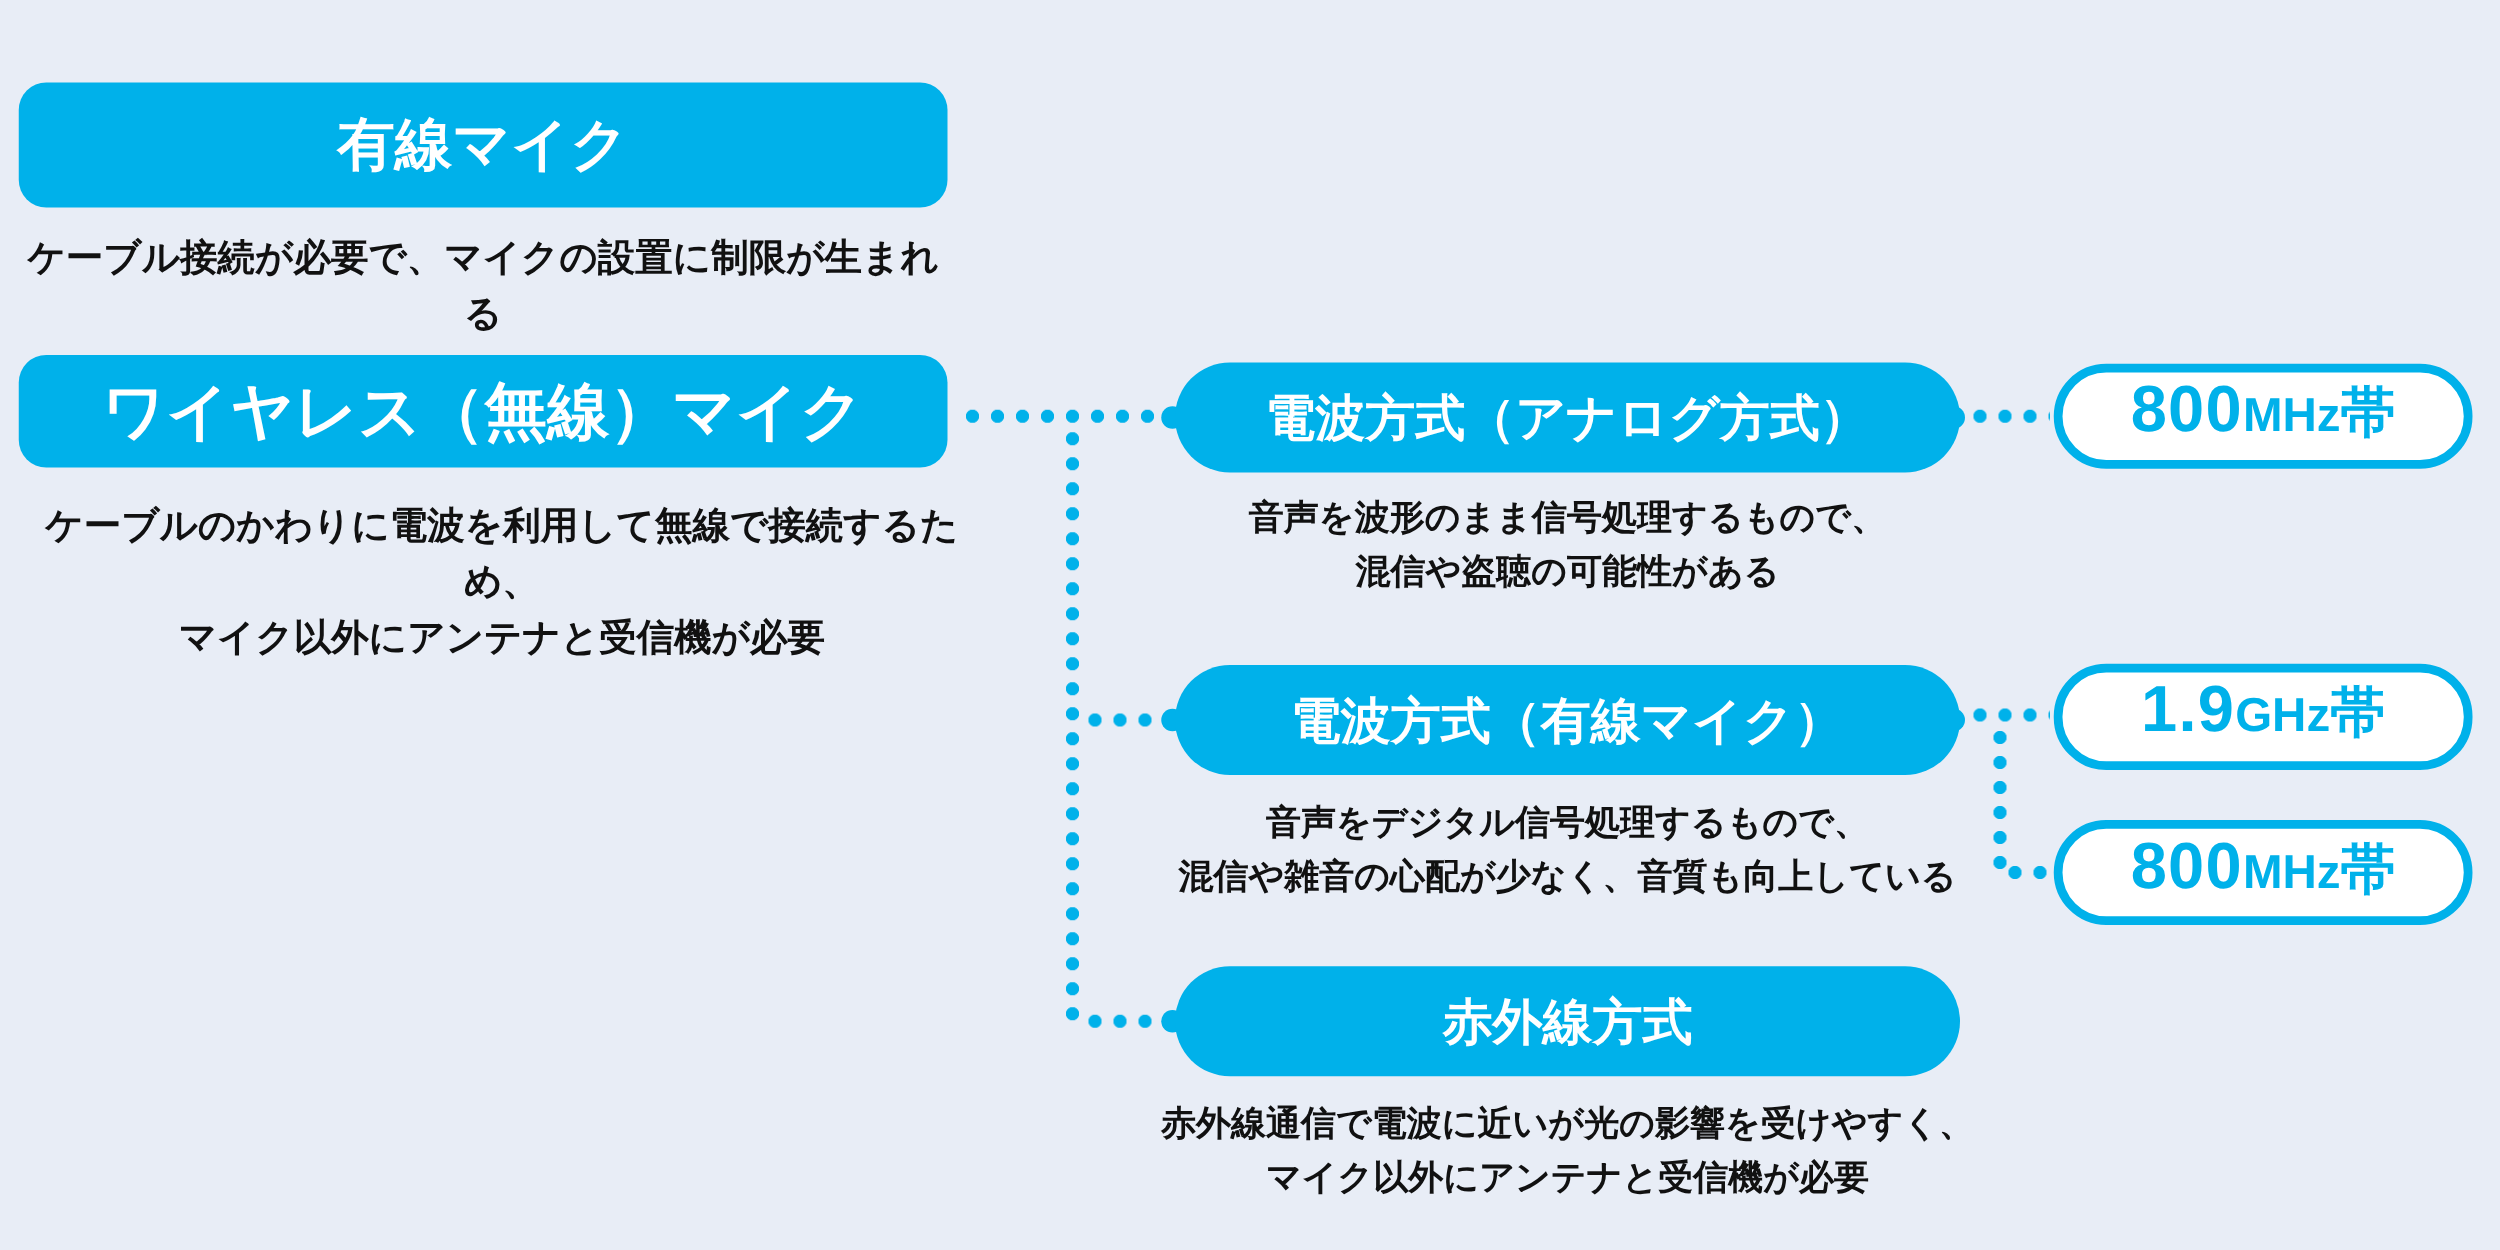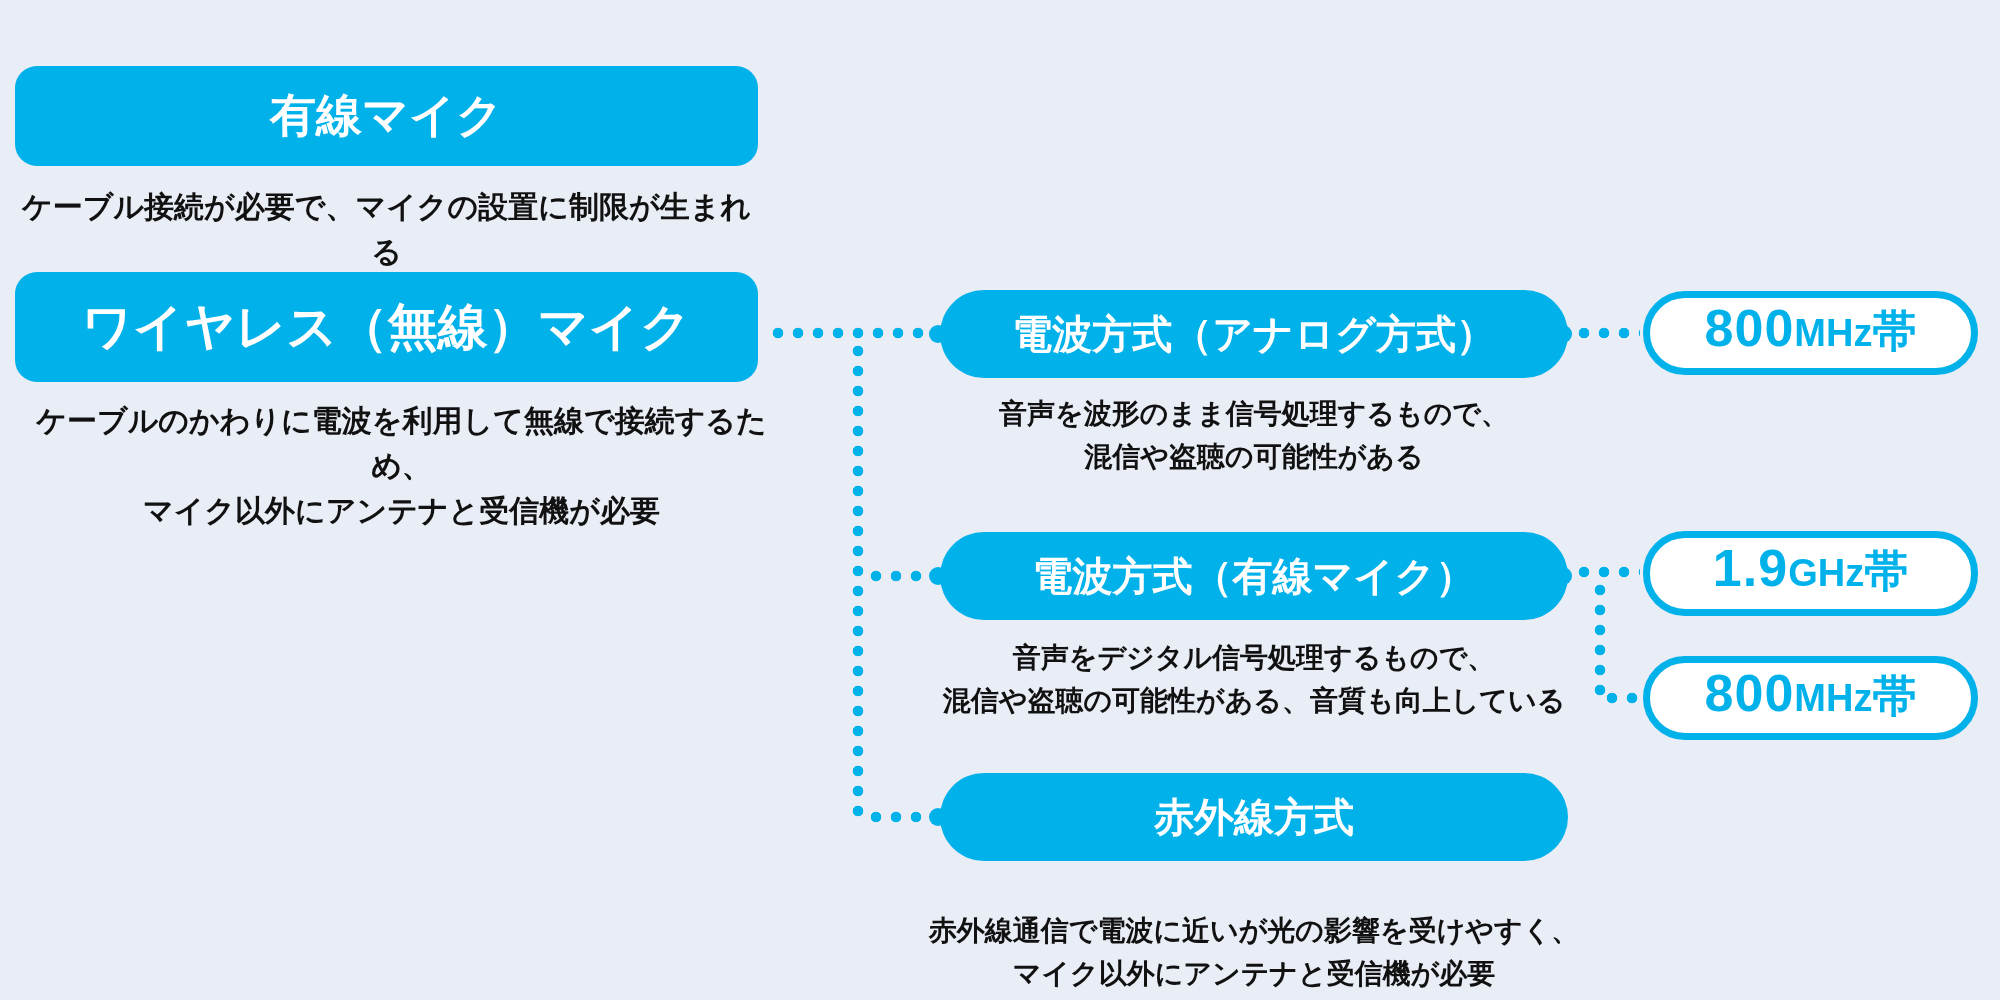--- a/index.html
+++ b/index.html
@@ -103,21 +103,21 @@
 </head>
 <body>
 
 <div class="stage">
 
   <div class="abs cat-box small-title" style="left:15px;top:66px;width:743px;height:100px;">
     <span>有線マイク</span>
   </div>
   <div class="abs desc" style="left:15px;top:184px;width:743px;">ケーブル接続が必要で、マイクの設置に制限が生まれる</div>
 
-  <div class="abs cat-box big-title" style="left:15px;top:272px;width:743px;height:110px;">
+  <div class="abs cat-box big-title" style="left:15px;top:284px;width:743px;height:90px;">
     <span>ワイヤレス（無線）マイク</span>
   </div>
   <div class="abs desc" style="left:15px;top:398px;width:743px;margin-left:15px;">
     <div>ケーブルのかわりに電波を利用して無線で接続するため、</div>
     <div>マイク以外にアンテナと受信機が必要</div>
   </div>
 
   <div class="abs dots-h" style="left:772px;top:327px;width:168px;"></div>
   <div class="abs dots-v" style="left:852px;top:345px;height:478px;"></div>
   <div class="abs dots-h" style="left:870px;top:570px;width:70px;"></div>
@@ -139,38 +139,38 @@
     <span class="suffix">帯</span>
   </div>
 
   <div class="abs nub" style="left:929px;top:567px;"></div>
   <div class="abs nub" style="left:1554px;top:567px;"></div>
   <div class="abs pill" style="left:940px;top:532px;width:628px;height:88px;">
     <span>電波方式（有線マイク）</span>
   </div>
   <div class="abs desc-sm" style="left:900px;top:636px;width:708px;">
     <div>音声をデジタル信号処理するもので、</div>
-    <div>混信や盗聴の可能性がある、音質も向上している</div>
+    <div>混信や雑音の心配が少なく、音質も向上している</div>
   </div>
   <div class="abs dots-h" style="left:1578px;top:566px;width:62px;"></div>
   <div class="abs dots-v" style="left:1594px;top:584px;height:118px;"></div>
   <div class="abs dots-h" style="left:1606px;top:692px;width:34px;"></div>
   <div class="abs badge" style="left:1643px;top:531px;width:335px;height:85px;">
     <span class="num">1.9</span>
     <span class="unit">GHz</span>
     <span class="suffix">帯</span>
   </div>
   <div class="abs badge" style="left:1643px;top:656px;width:335px;height:84px;">
     <span class="num">800</span>
     <span class="unit">MHz</span>
     <span class="suffix">帯</span>
   </div>
 
   <div class="abs nub" style="left:929px;top:808px;"></div>
   <div class="abs pill" style="left:940px;top:773px;width:628px;height:88px;">
     <span>赤外線方式</span>
   </div>
-  <div class="abs desc-sm" style="left:900px;top:909px;width:708px;">
+  <div class="abs desc-sm" style="left:900px;top:877px;width:708px;">
     <div>赤外線通信で電波に近いが光の影響を受けやすく、</div>
     <div>マイク以外にアンテナと受信機が必要</div>
   </div>
 
 </div>
 
 </body></html>

